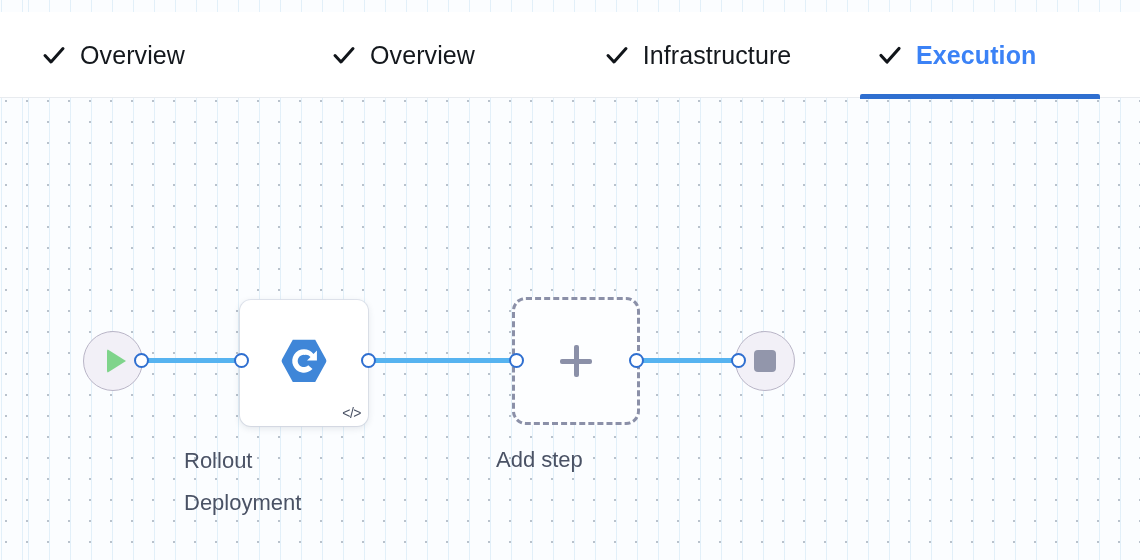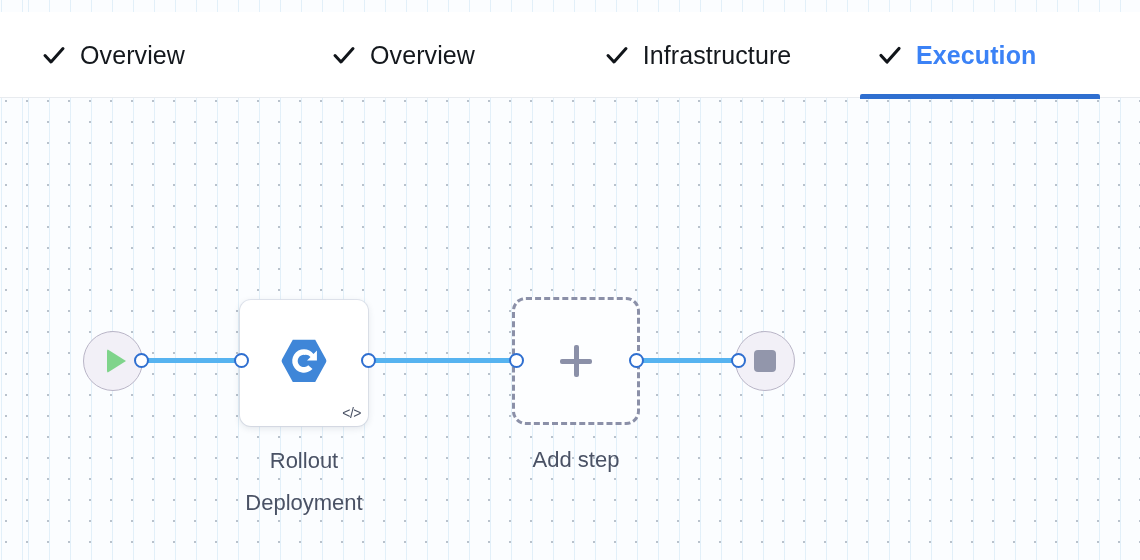--- a/index.html
+++ b/index.html
@@ -216,21 +216,21 @@
     font-size: 14px;
     color: #4a5265;
     font-family: "Liberation Sans", sans-serif;
     letter-spacing: -0.5px;
     cursor: pointer;
   }
 
   
   .node-label {
     position: absolute;
-    text-align: center;
+    text-align: left;
     font-size: 22px;
     line-height: 42px;
     color: #4a5265;
     white-space: pre-line;
     user-select: none;
   }
   .label-rollout { left: 184px; top: 440px; width: 240px; }
   .label-addstep { left: 496px; top: 440px; width: 160px; line-height: 40px; }
 
   

